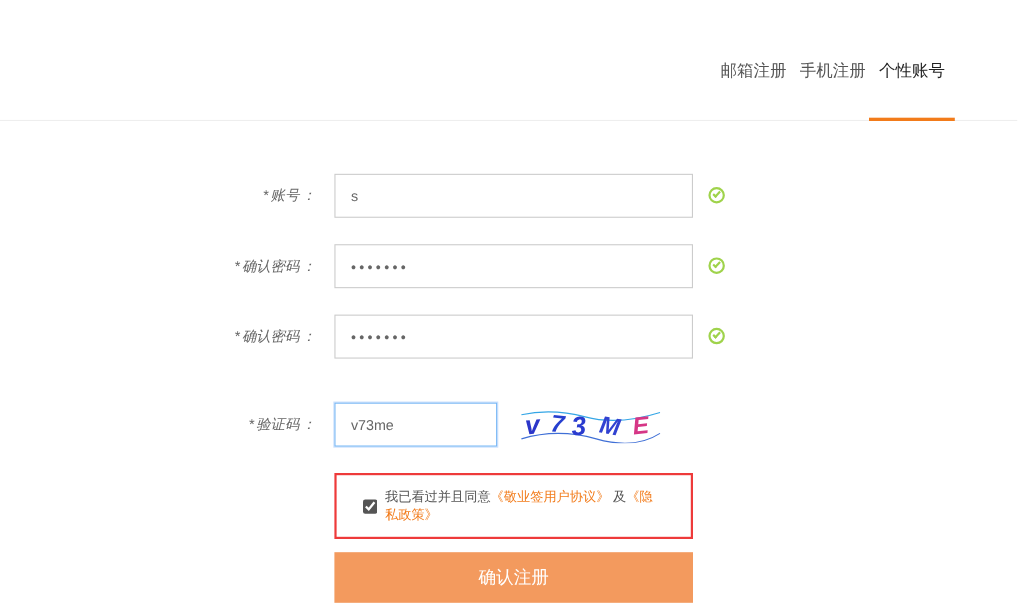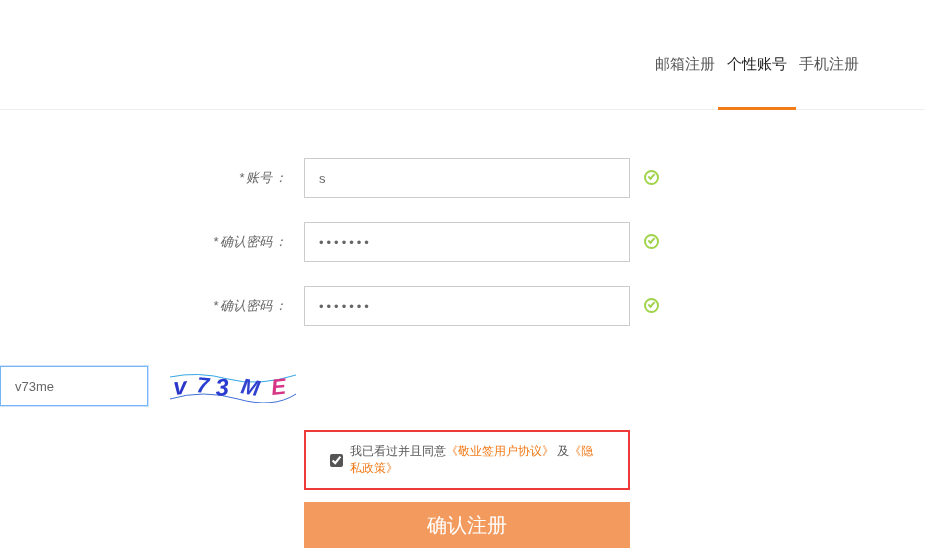--- a/index.html
+++ b/index.html
@@ -27,29 +27,29 @@
     .check-icn .tick { position: absolute; top: 4px; left: 4px; width: 7px; height: 4px; border-left: 2px solid #9fd34b; border-bottom: 2px solid #9fd34b; transform: rotate(-47deg); }
 
     .captcha-img { width: 130px; height: 34px; margin-left: 20px; position: relative; }
     .captcha-img svg { width: 100%; height: 100%; }
 
     .agree-wrap { margin-left: 304px; width: 326px; border: 2px solid #ee3a3a; padding: 11px 24px; display: flex; align-items: center; margin-bottom: 12px; }
     .agree-wrap input { margin-right: 7px; accent-color: #555; }
     .agree-text { font-size: 12px; color: #555; }
     .agree-text a { color: #f27b1a; text-decoration: none; }
 
-    .submit-btn { margin-left: 304px; width: 326px; height: 46px; background: #f39a5e; border: none; color: #fff; font-size: 20px; cursor: pointer; display: block; margin-bottom: 24px; }
+    .submit-btn { margin-left: 304px; width: 326px; height: 46px; background: #f39a5e; border: none; color: #fff; font-size: 16px; cursor: pointer; display: block; margin-bottom: 24px; }
   </style>
 </head>
 <body>
 
 <div class="tabs">
   <div class="tab">邮箱注册</div>
+  <div class="tab">手机注册</div>
   <div class="tab active">个性账号</div>
-  <div class="tab">手机注册</div>
 </div>
 
 <div class="form-area">
 
   <div class="row">
     <div class="lbl">
       <span class="ast">*</span><span>账号</span><span class="colon">：</span>
     </div>
     <input class="input-box" type="text" value="s" style="">
     <span class="check-icn">
@@ -74,20 +74,23 @@
       <span class="ast">*</span><span>确认密码</span><span class="colon">：</span>
     </div>
     <input class="input-box" type="password" value="•••••••" style="">
     <span class="check-icn">
         <span class="circ"></span>
         <span class="tick"></span>
       </span>
   </div>
 
   <div class="row">
+    <div class="lbl">
+      <span class="ast">*</span><span>验证码</span><span class="colon">：</span>
+    </div>
     <input class="input-box captcha" type="text" value="v73me" style="">
     <div class="captcha-img">
       <svg viewBox="0 0 130 34">
         <path d="M2 8 Q30 2 60 10 T128 6" stroke="#34a6e6" stroke-width="1" fill="none"></path>
         <path d="M2 30 Q35 20 70 30 T128 25" stroke="#3f6fd6" stroke-width="1" fill="none"></path>
         <text x="6" y="26" font-size="24" font-weight="900" font-style="italic" fill="#2c36c9" transform="rotate(-5 6 26)">v</text>
         <text x="28" y="23" font-size="22" font-weight="900" font-style="italic" fill="#263fcf" transform="rotate(6 28 23)">7</text>
         <text x="48" y="27" font-size="24" font-weight="900" font-style="italic" fill="#2a3bcf" transform="rotate(-4 48 27)">3</text>
         <text x="72" y="24" font-size="22" font-weight="900" font-style="italic" fill="#3142d1" transform="rotate(10 72 24)">M</text>
         <text x="104" y="26" font-size="22" font-weight="900" font-style="italic" fill="#d63686" transform="rotate(-6 104 26)">E</text>

